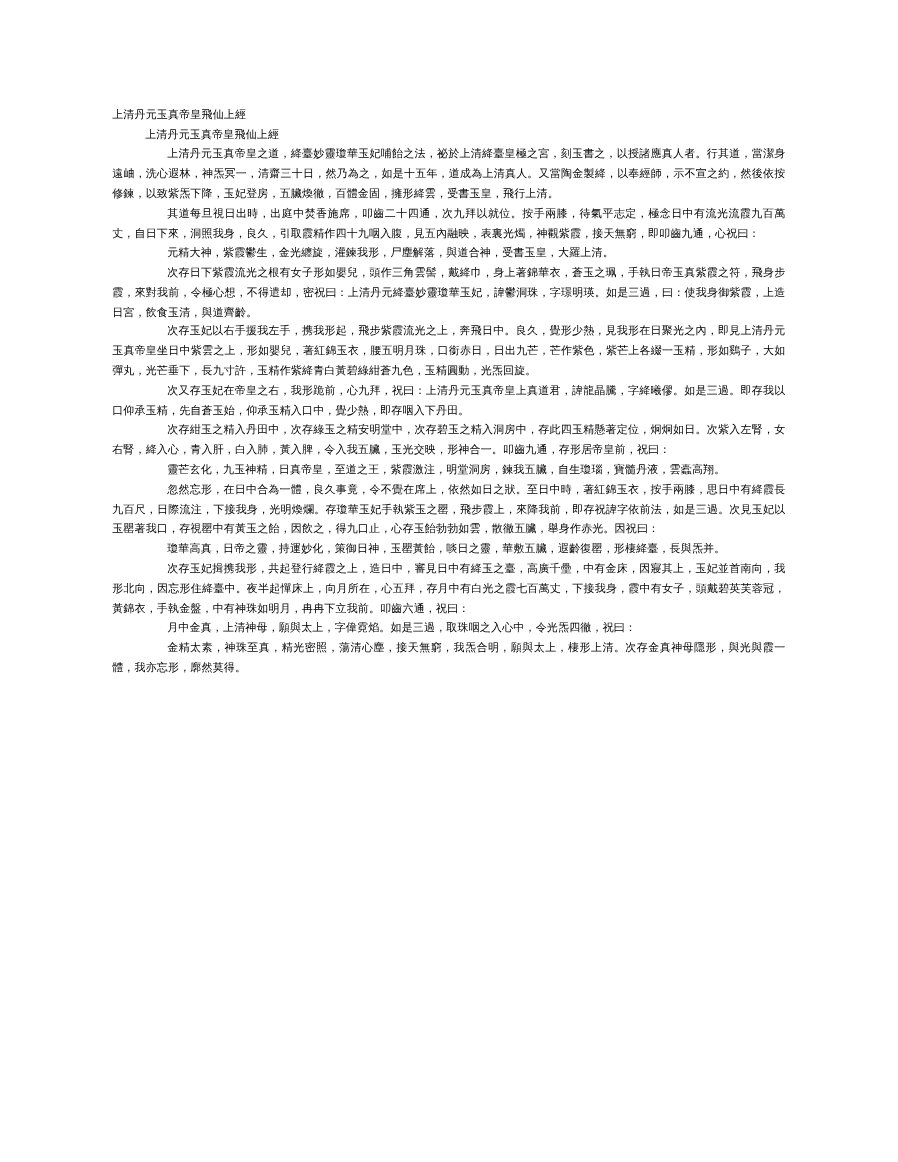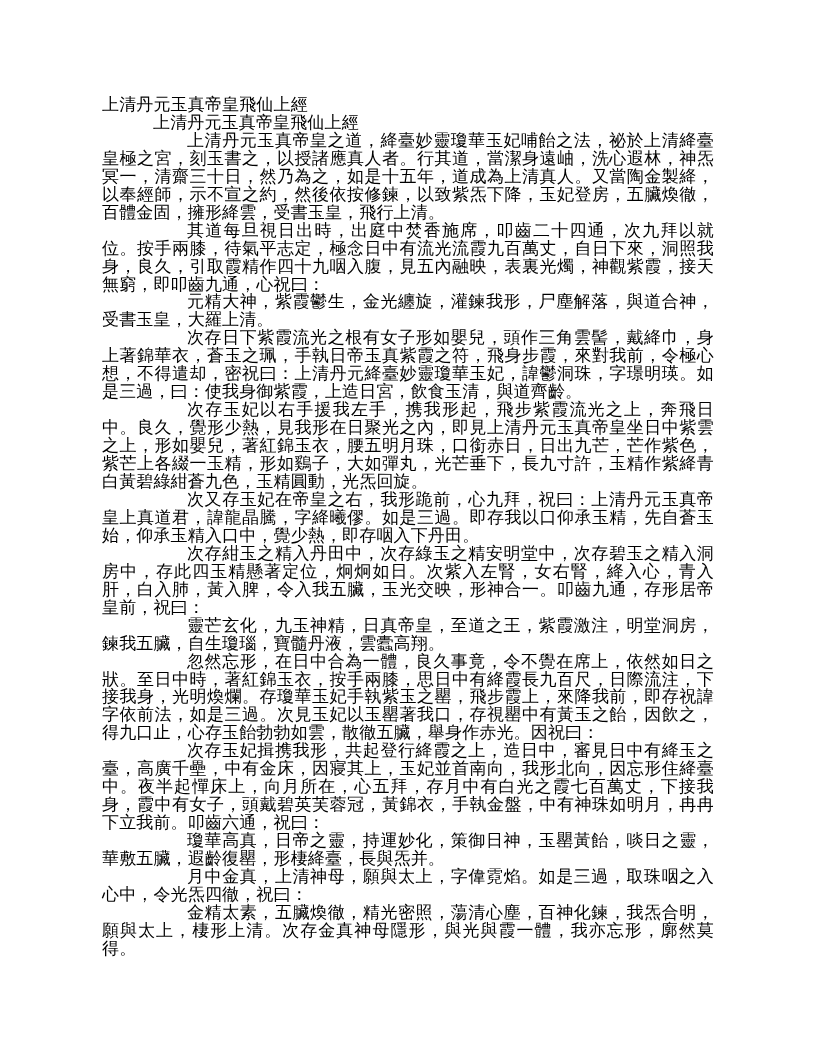--- a/index.html
+++ b/index.html
@@ -21,21 +21,21 @@
     background: #ffffff;
     box-sizing: border-box;
   }
   .content {
     position: absolute;
     left: 102px;
     top: 96px;
     width: 612px;
   }
   .line {
-    font-size: 17px;
+    font-size: 10px;
     line-height: 17.95px;
     letter-spacing: 0.15px;
     text-align: justify;
     text-justify: inter-character;
     margin: 0;
     white-space: normal;
     word-break: break-all;
   }
   
   .title {
@@ -72,18 +72,18 @@
       <p class="line heading2">上清丹元玉真帝皇飛仙上經</p>
       <p class="line para">上清丹元玉真帝皇之道，絳臺妙靈瓊華玉妃哺飴之法，祕於上清絳臺皇極之宮，刻玉書之，以授諸應真人者。行其道，當潔身遠岫，洗心遐林，神炁冥一，清齋三十日，然乃為之，如是十五年，道成為上清真人。又當陶金製絳，以奉經師，示不宣之約，然後依按修鍊，以致紫炁下降，玉妃登房，五臟煥徹，百體金固，擁形絳雲，受書玉皇，飛行上清。</p>
       <p class="line para">其道每旦視日出時，出庭中焚香施席，叩齒二十四通，次九拜以就位。按手兩膝，待氣平志定，極念日中有流光流霞九百萬丈，自日下來，洞照我身，良久，引取霞精作四十九咽入腹，見五內融映，表裏光燭，神觀紫霞，接天無窮，即叩齒九通，心祝曰：</p>
       <p class="line verse">元精大神，紫霞鬱生，金光纏旋，灌鍊我形，尸塵解落，與道合神，受書玉皇，大羅上清。</p>
       <p class="line para">次存日下紫霞流光之根有女子形如嬰兒，頭作三角雲髻，戴絳巾，身上著錦華衣，蒼玉之珮，手執日帝玉真紫霞之符，飛身步霞，來對我前，令極心想，不得遣却，密祝曰：上清丹元絳臺妙靈瓊華玉妃，諱鬱洞珠，字璟明瑛。如是三過，曰：使我身御紫霞，上造日宮，飲食玉清，與道齊齡。</p>
       <p class="line para">次存玉妃以右手援我左手，携我形起，飛步紫霞流光之上，奔飛日中。良久，覺形少熱，見我形在日聚光之內，即見上清丹元玉真帝皇坐日中紫雲之上，形如嬰兒，著紅錦玉衣，腰五明月珠，口銜赤日，日出九芒，芒作紫色，紫芒上各綴一玉精，形如鷄子，大如彈丸，光芒垂下，長九寸許，玉精作紫絳青白黃碧綠紺蒼九色，玉精圓動，光炁回旋。</p>
       <p class="line para">次又存玉妃在帝皇之右，我形跪前，心九拜，祝曰：上清丹元玉真帝皇上真道君，諱龍晶騰，字絳曦僇。如是三過。即存我以口仰承玉精，先自蒼玉始，仰承玉精入口中，覺少熱，即存咽入下丹田。</p>
       <p class="line para">次存紺玉之精入丹田中，次存綠玉之精安明堂中，次存碧玉之精入洞房中，存此四玉精懸著定位，炯炯如日。次紫入左腎，女右腎，絳入心，青入肝，白入肺，黃入脾，令入我五臟，玉光交映，形神合一。叩齒九通，存形居帝皇前，祝曰：</p>
       <p class="line verse">靈芒玄化，九玉神精，日真帝皇，至道之王，紫霞激注，明堂洞房，鍊我五臟，自生瓊瑙，寶髓丹液，雲蠹高翔。</p>
       <p class="line para">忽然忘形，在日中合為一體，良久事竟，令不覺在席上，依然如日之狀。至日中時，著紅錦玉衣，按手兩膝，思日中有絳霞長九百尺，日際流注，下接我身，光明煥爛。存瓊華玉妃手執紫玉之罌，飛步霞上，來降我前，即存祝諱字依前法，如是三過。次見玉妃以玉罌著我口，存視罌中有黃玉之飴，因飲之，得九口止，心存玉飴勃勃如雲，散徹五臟，舉身作赤光。因祝曰：</p>
+      <p class="line verse">瓊華高真，日帝之靈，持運妙化，策御日神，玉罌黃飴，啖日之靈，華敷五臟，遐齡復罌，形棲絳臺，長與炁并。</p>
       <p class="line para">次存玉妃揖携我形，共起登行絳霞之上，造日中，審見日中有絳玉之臺，高廣千壘，中有金床，因寢其上，玉妃並首南向，我形北向，因忘形住絳臺中。夜半起憚床上，向月所在，心五拜，存月中有白光之霞七百萬丈，下接我身，霞中有女子，頭戴碧英芙蓉冠，黃錦衣，手執金盤，中有神珠如明月，冉冉下立我前。叩齒六通，祝曰：</p>
-      <p class="line verse">瓊華高真，日帝之靈，持運妙化，策御日神，玉罌黃飴，啖日之靈，華敷五臟，遐齡復罌，形棲絳臺，長與炁并。</p>
       <p class="line verse">月中金真，上清神母，願與太上，字偉霓焰。如是三過，取珠咽之入心中，令光炁四徹，祝曰：</p>
-      <p class="line verse">金精太素，五臟煥徹，精光密照，蕩清心塵，百神化鍊，我炁合明，願與太上，棲形上清。次存金真神母隱形，與光與霞一體，我亦忘形，廓然莫得。</p>
+      <p class="line verse">金精太素，神珠至真，精光密照，蕩清心塵，接天無窮，我炁合明，願與太上，棲形上清。次存金真神母隱形，與光與霞一體，我亦忘形，廓然莫得。</p>
     </div>
 </div>
 
 </body></html>

